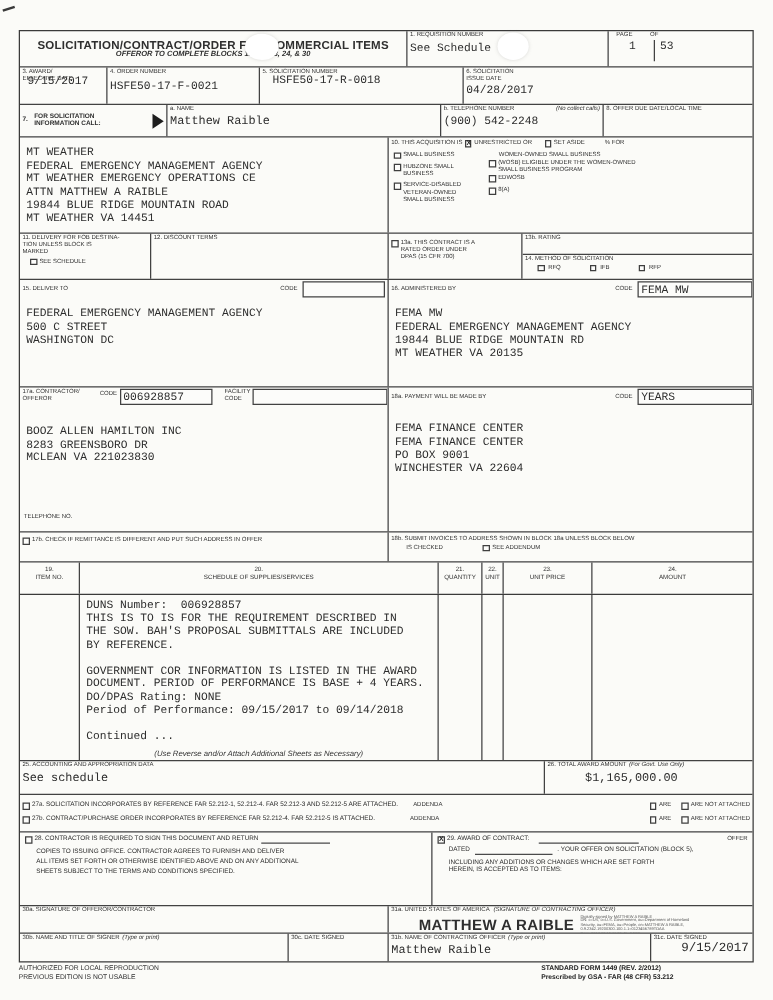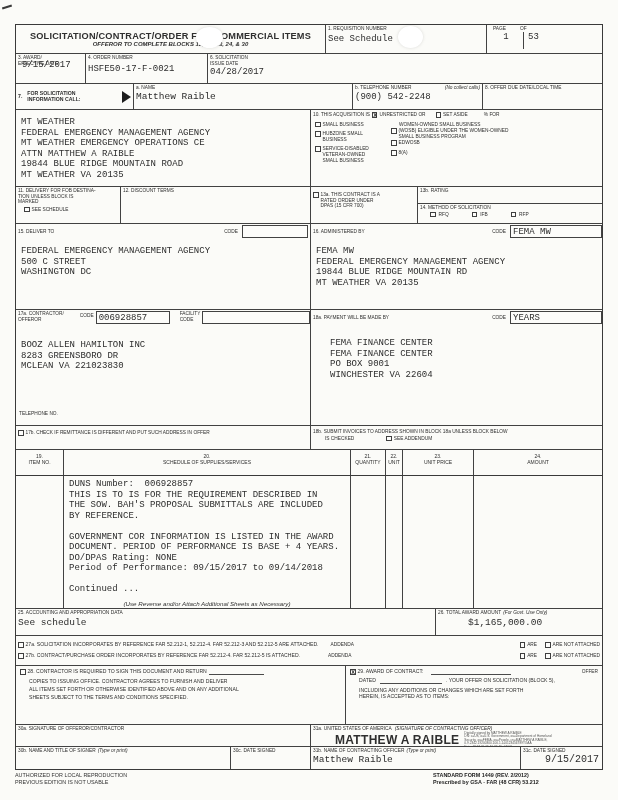--- a/index.html
+++ b/index.html
@@ -58,20 +58,24 @@
   <div class="row" style="height:30px;">
     <div class="cell" style="width:70px;">
       <div class="lbl">3. AWARD/</div>
       <div class="lbl">EFFECTIVE DATE</div>
       <div class="mono" style="margin-top:-6px; margin-left:4px;">9/15/2017</div>
     </div>
     <div class="cell" style="width:122px;">
       <div class="lbl">4. ORDER NUMBER</div>
       <div class="mono" style="margin-top:3px;">HSFE50-17-F-0021</div>
     </div>
+    <div class="cell" style="width:163px;">
+      <div class="lbl">5. SOLICITATION NUMBER</div>
+      <div class="mono" style="margin-top:-2px; margin-left:8px;">HSFE50-17-R-0018</div>
+    </div>
     <div class="cell last">
       <div class="lbl">6. SOLICITATION</div>
       <div class="lbl">ISSUE DATE</div>
       <div class="mono" style="margin-top:1px;">04/28/2017</div>
     </div>
   </div>
 
   <div class="row" style="height:26px;">
     <div class="cell" style="width:118px; display:flex; align-items:center;">
       <span class="lbl b" style="font-size:5.2px; margin-right:5px;">7.</span>
@@ -97,21 +101,21 @@
     </div>
   </div>
 
   <div class="row" style="height:77px;">
     <div class="cell" style="width:295px;">
       <div class="mono" style="margin-top:6px; margin-left:3px;">MT WEATHER
 FEDERAL EMERGENCY MANAGEMENT AGENCY
 MT WEATHER EMERGENCY OPERATIONS CE
 ATTN MATTHEW A RAIBLE
 19844 BLUE RIDGE MOUNTAIN ROAD
-MT WEATHER VA 20135</div>
+MT WEATHER VA 14451</div>
     </div>
     <div class="cell last">
       <div class="hline" style="margin-top:1px;">
         <span class="lbl">10. THIS ACQUISITION IS</span>
         <span class="cb checked"></span>
         <span class="lbl">UNRESTRICTED OR</span>
         <span class="cb" style="margin-left:8px;"></span>
         <span class="lbl">SET ASIDE</span>
         <span class="lbl" style="margin-left:14px;">% FOR</span>
       </div>
@@ -231,21 +235,21 @@
 8283 GREENSBORO DR
 MCLEAN VA 221023830</div>
       <div class="lbl" style="position:absolute; left:3px; bottom:8px;">TELEPHONE NO.</div>
     </div>
     <div class="cell last">
       <div class="hline" style="height:13px;">
         <span class="lbl">18a. PAYMENT WILL BE MADE BY</span>
         <span class="lbl" style="margin-left:auto; margin-right:2px;">CODE</span>
         <span class="codebox mono" style="width:92px; margin-right:-2px;">YEARS</span>
       </div>
-      <div class="mono" style="margin-top:14px; margin-left:17px;">FEMA FINANCE CENTER
+      <div class="mono" style="margin-top:14px; margin-left:3px;">FEMA FINANCE CENTER
 FEMA FINANCE CENTER
 PO BOX 9001
 WINCHESTER VA 22604</div>
     </div>
   </div>
 
   <div class="row" style="height:24px;">
     <div class="cell" style="width:295px;">
       <div class="hline" style="margin-top:3px;">
         <span class="cb"></span>

